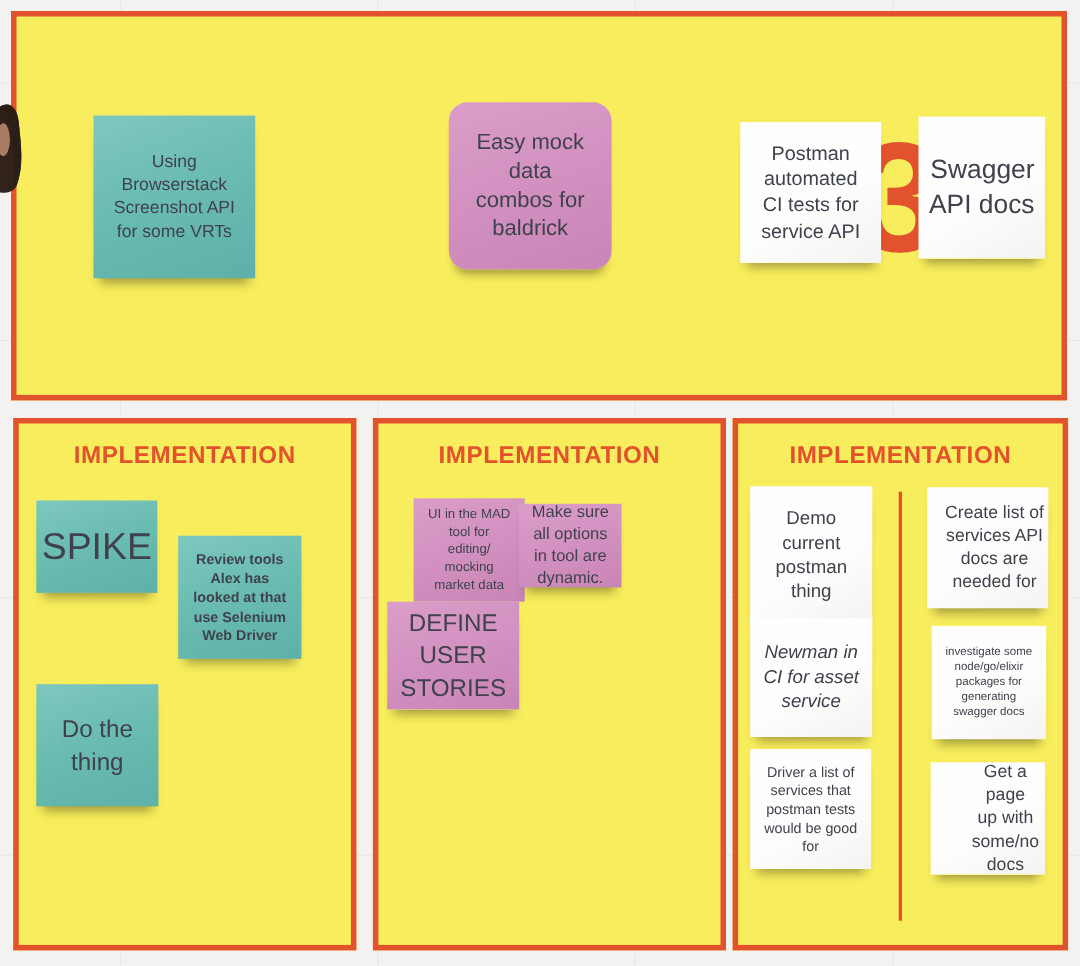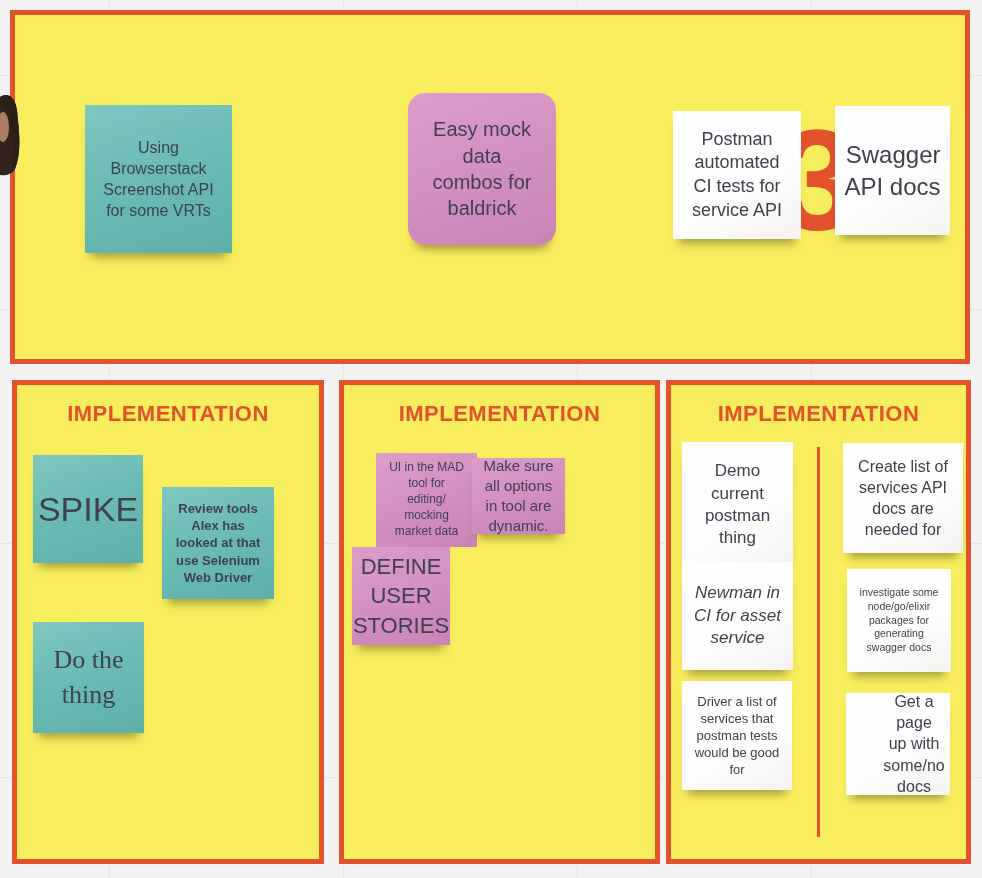--- a/index.html
+++ b/index.html
@@ -85,40 +85,40 @@
   #note-browserstack .note-text{font-size:16px;}
   #note-easymock{left:393px;top:78px;width:148px;height:152px;border-radius:17px;}
   #note-easymock .note-text{font-size:20px;}
   #note-postman{left:658px;top:96px;width:128px;height:128px;}
   #note-postman .note-text{font-size:18px;}
   #big-3{left:760px;top:94px;}
   #note-swagger{left:820px;top:91px;width:115px;height:129px;}
   #note-swagger .note-text{font-size:24px;text-align:right;}
   
   #frame-impl-1{left:12px;top:380px;width:312px;height:484px;}
-  #note-spike{left:16px;top:70px;width:110px;height:108px;}
+  #note-spike{left:16px;top:70px;width:110px;height:84px;}
   #note-spike .note-text{font-size:34px;}
   #note-review{left:145px;top:102px;width:112px;height:112px;}
   #note-review .note-text{font-size:13px;font-weight:bold;}
   #note-dothething{left:16px;top:237px;width:111px;height:111px;}
-  #note-dothething .note-text{font-size:26px;font-family:Liberation Serif, serif;}
+  #note-dothething .note-text{font-size:22px;}
   
   #frame-impl-2{left:339px;top:380px;width:321px;height:484px;}
   #note-uimad{left:8px;top:68px;width:101px;height:94px;box-shadow:none;margin-left:24px;}
   #note-uimad .note-text{font-size:12px;}
-  #note-define{left:8px;top:162px;width:98px;height:98px;}
+  #note-define{left:8px;top:162px;width:120px;height:98px;}
   #note-define .note-text{font-size:22px;}
   #note-makesure{left:128px;top:73px;width:93px;height:76px;}
   #note-makesure .note-text{font-size:15px;}
   
   #frame-impl-3{left:666px;top:380px;width:305px;height:484px;}
   #divider-right{left:146px;top:62px;height:390px;}
   #note-demo{left:11px;top:57px;width:111px;height:126px;}
   #note-demo .note-text{font-size:17px;}
-  #note-createlist{left:172px;top:58px;width:120px;height:110px;}
+  #note-createlist{left:172px;top:58px;width:110px;height:110px;justify-content:flex-end;}
   #note-createlist .note-text{font-size:16px;}
   #note-newman{left:11px;top:177px;width:111px;height:108px;}
   #note-newman .note-text{font-size:17px;font-style:italic;}
   #note-investigate{left:176px;top:184px;width:104px;height:103px;}
   #note-investigate .note-text{font-size:10.5px;}
   #note-createalist{left:11px;top:296px;width:110px;height:109px;}
   #note-createalist .note-text{font-size:13px;}
   #note-getpage{left:175px;top:308px;width:104px;height:102px;}
   #note-getpage .note-text{font-size:16px;margin-left:32px;}
 </style>

